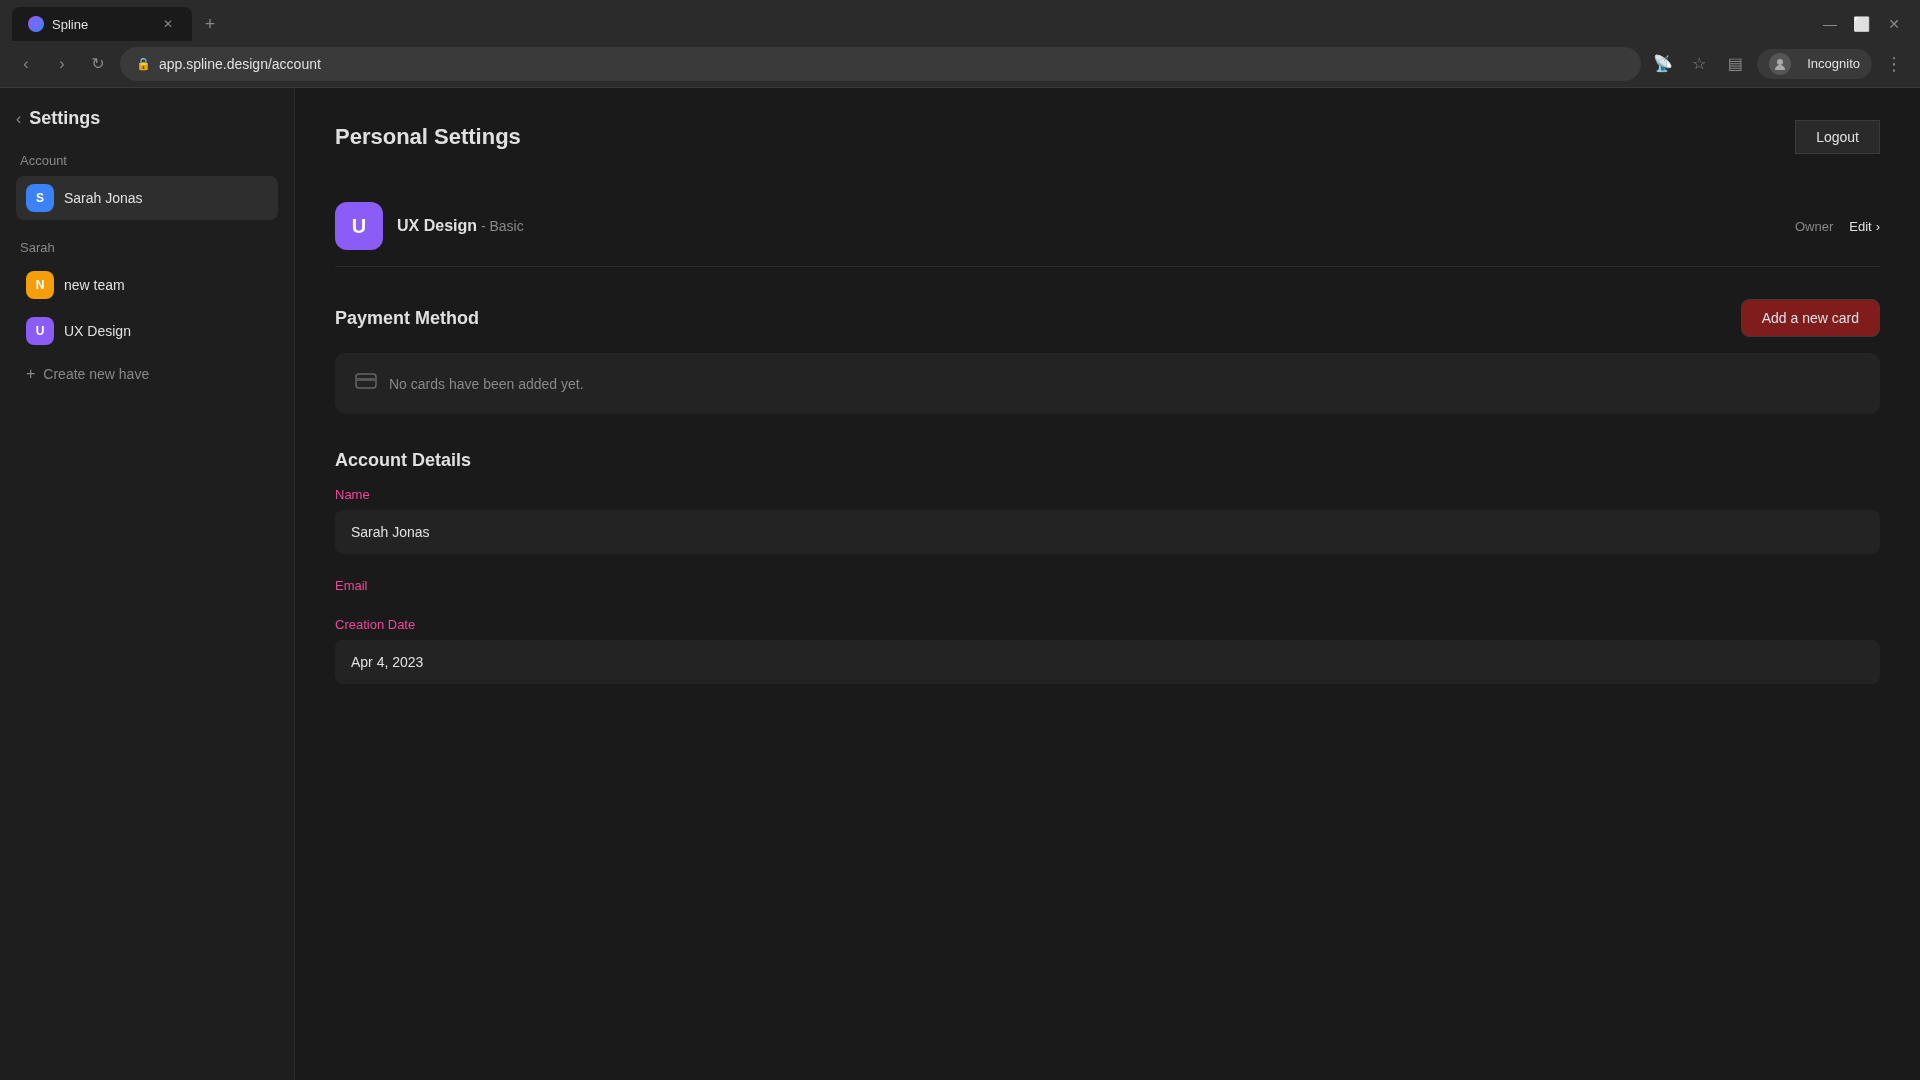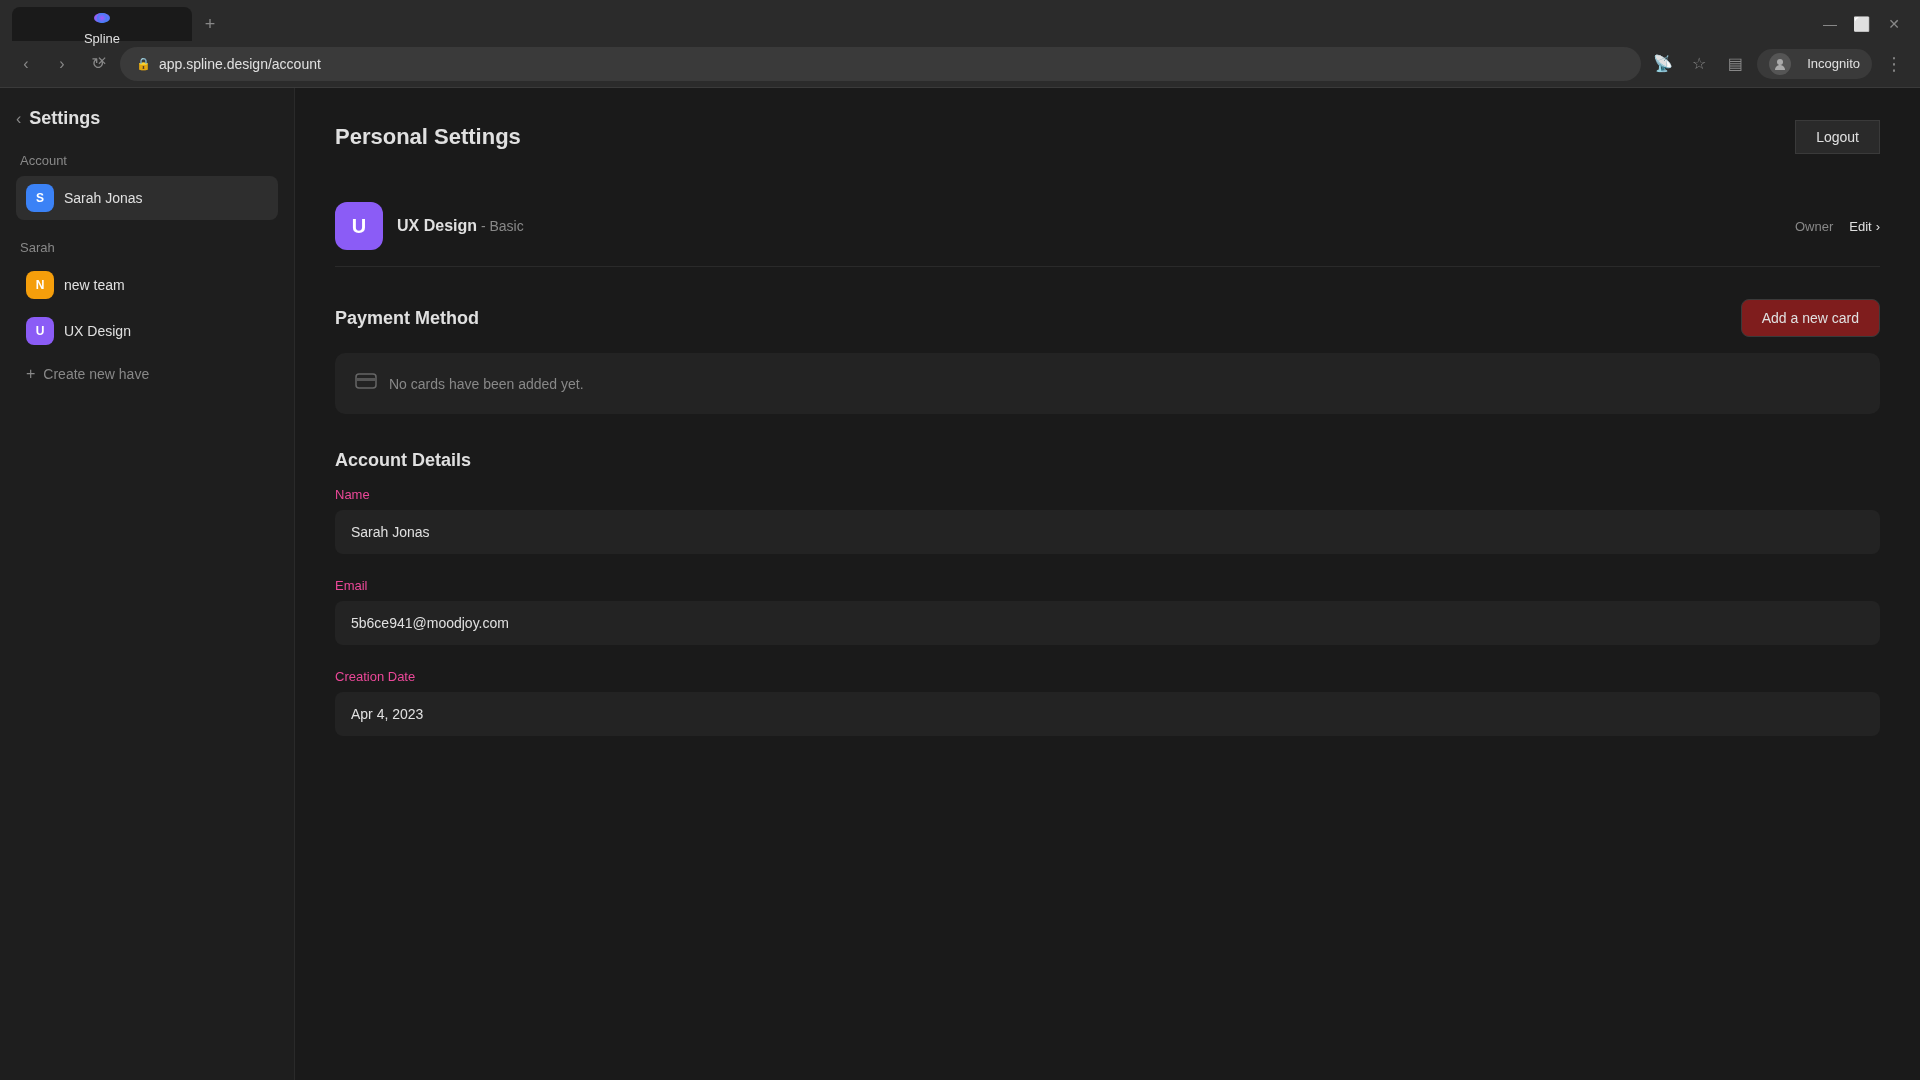--- a/index.html
+++ b/index.html
@@ -1,21 +1,21 @@
 <!DOCTYPE html>
 <html><head>
   <meta charset="utf-8">
   <style>
     * { margin: 0; padding: 0; box-sizing: border-box; }
     body { background: #1a1a1a; color: #e0e0e0; font-family: -apple-system, BlinkMacSystemFont, 'Segoe UI', sans-serif; font-size: 14px; width: 1920px; height: 1080px; overflow: hidden; }
 
     
     .browser-chrome { background: #2b2b2b; height: 88px; display: flex; flex-direction: column; border-bottom: 1px solid #3a3a3a; }
     .browser-tab-bar { display: flex; align-items: center; padding: 8px 12px 0; gap: 4px; height: 40px; }
-    .browser-tab { background: #1a1a1a; border-radius: 8px 8px 0 0; padding: 6px 16px; display: flex; align-items: center; gap: 8px; min-width: 180px; height: 34px; flex-direction: column; }
+    .browser-tab { background: #1a1a1a; border-radius: 8px 8px 0 0; padding: 6px 16px; display: flex; align-items: center; gap: 8px; min-width: 180px; height: 34px; }
     .browser-tab .favicon { width: 16px; height: 16px; border-radius: 50%; background: linear-gradient(135deg, #a855f7, #3b82f6); display: flex; align-items: center; justify-content: center; font-size: 9px; }
     .browser-tab .tab-title { font-size: 13px; color: #e0e0e0; flex: 1; }
     .browser-tab .close-btn { color: #888; font-size: 12px; cursor: pointer; width: 16px; height: 16px; display: flex; align-items: center; justify-content: center; border-radius: 50%; }
     .new-tab-btn { background: transparent; border: none; color: #888; font-size: 18px; cursor: pointer; width: 28px; height: 28px; display: flex; align-items: center; justify-content: center; border-radius: 50%; }
 
     .browser-nav-bar { display: flex; align-items: center; padding: 6px 12px; gap: 8px; height: 48px; }
     .nav-btn { background: transparent; border: none; color: #888; font-size: 16px; cursor: pointer; width: 28px; height: 28px; display: flex; align-items: center; justify-content: center; border-radius: 50%; }
     .address-bar { flex: 1; background: #3a3a3a; border-radius: 20px; padding: 6px 16px; display: flex; align-items: center; gap: 8px; height: 34px; }
     .address-bar .lock-icon { color: #888; font-size: 12px; }
     .address-bar .url-text { color: #e0e0e0; font-size: 14px; }
@@ -217,21 +217,20 @@
         <h2 class="section-title">Account Details</h2>
       </div>
 
       <div class="field-group">
         <div class="field-label">Name</div>
         <div class="field-value">Sarah Jonas</div>
       </div>
 
       <div class="field-group">
         <div class="field-label">Email</div>
-        <div class="field-value">5b6ce941@moodjoy.com</div>
       </div>
 
       <div class="field-group">
         <div class="field-label">Creation Date</div>
         <div class="field-value">Apr 4, 2023</div>
       </div>
     </div>
 
   </div>
 </div>

